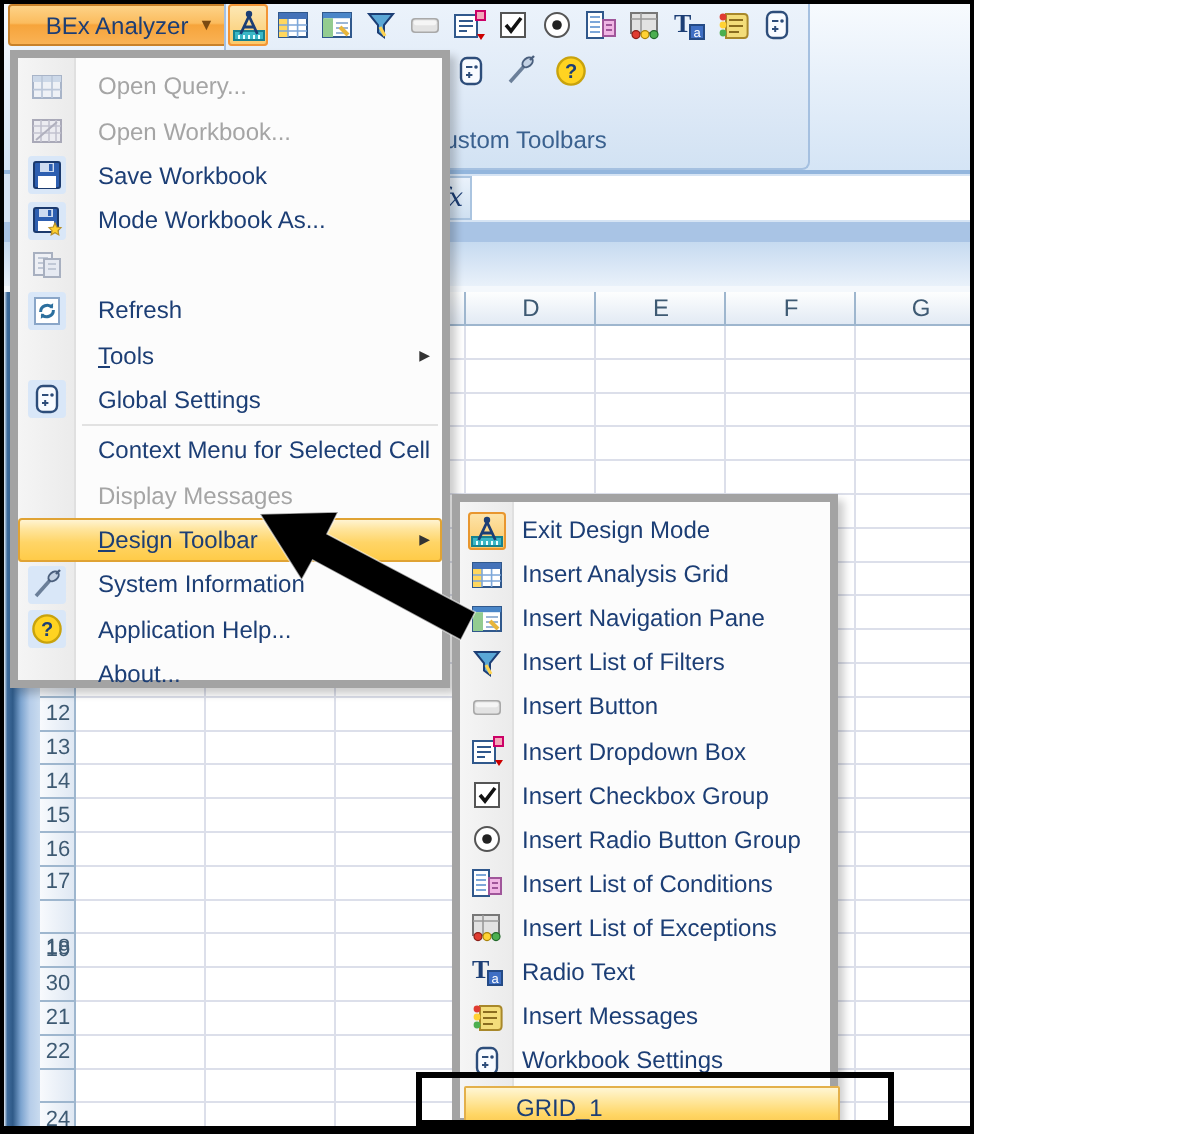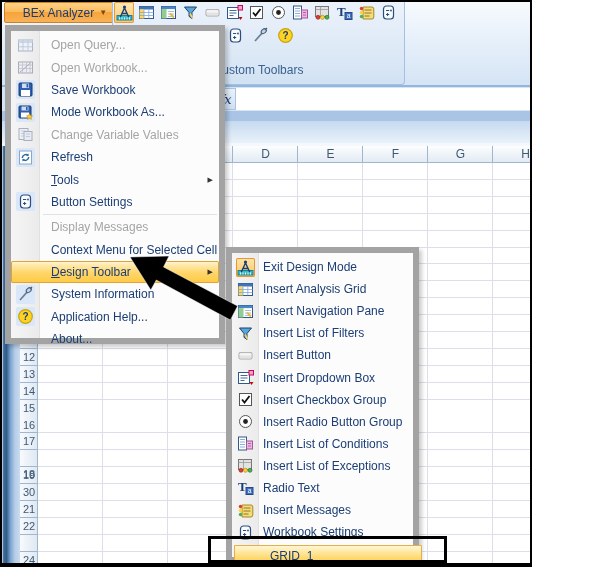--- a/index.html
+++ b/index.html
@@ -1,16 +1,16 @@
 <!DOCTYPE html>
 <html><head>
 <meta charset="utf-8">
 <style>
   html,body{margin:0;padding:0;background:#fff;font-family:"Liberation Sans",sans-serif;}
-  #screen{position:relative;width:532px;height:567px;background:#fff;overflow:hidden;}
+  #screen{position:relative;width:487px;height:567px;background:#fff;overflow:hidden;}
   #screen::before{content:'';position:absolute;inset:0;border:2px solid #000;border-bottom:4px solid #000;pointer-events:none;z-index:40;}
   .abs{position:absolute;}
 
   
   #ribbon{left:0;top:0;width:600px;height:87px;background:linear-gradient(180deg,#f8fbfe 0%,#e7f0fa 45%,#d4e4f5 100%);}
   #bex-btn{left:4px;top:2px;width:110px;height:21px;box-sizing:border-box;border:1px solid #c8812a;border-radius:2px;
     background:linear-gradient(180deg,#fdd287 0%,#fbbc5e 45%,#f6a43b 50%,#f9b255 100%);
     display:flex;align-items:center;justify-content:center;gap:5px;cursor:default;}
   #bex-btn .lbl{font-size:12px;color:#1c3e75;}
   #bex-btn .drop{font-size:8px;color:#7a4a12;}
@@ -44,21 +44,21 @@
   .colhead{position:absolute;top:0;height:17px;line-height:17px;text-align:center;font-size:12px;color:#3e5a73;width:65px;}
   #rowheads{left:20px;top:163px;width:18px;height:400px;box-sizing:border-box;border-right:1px solid #9eb6ce;
     background-color:#eef3f9;
     background-image:repeating-linear-gradient(to bottom,transparent 0 15.9px,#9eb6ce 15.9px 16.9px),linear-gradient(to right,#f8fafd,#dfe8f3);}
   .rowhead{position:absolute;left:0;width:18px;height:16.9px;line-height:16.9px;text-align:center;font-size:11px;color:#3e5a73;}
   #cells{left:38px;top:163px;width:560px;height:400px;background-color:#ffffff;
     background-image:repeating-linear-gradient(to right,transparent 0 64px,#dcdfea 64px 65px),
                      repeating-linear-gradient(to bottom,transparent 0 15.9px,#dcdfea 15.9px 16.9px);}
 
   
-  .popup{background:#fcfcfc;border:6px solid #a3a3a3;box-shadow:3px 3px 4px rgba(0,0,0,.2);box-sizing:border-box;}
+  .popup{background:#fcfcfc;border:4px solid #a3a3a3;box-shadow:3px 3px 4px rgba(0,0,0,.2);box-sizing:border-box;}
   #menu{left:5px;top:25px;width:220px;height:319px;padding-top:3px;z-index:10;}
   #menu .gutter{position:absolute;left:0;top:0;bottom:0;width:28px;background:linear-gradient(to right,#f5f5f5,#ebebeb);border-right:1px solid #e0e0e0;}
   #submenu{left:226px;top:247px;width:193px;height:316px;padding-top:3px;z-index:10;}
   #submenu .gutter{position:absolute;left:0;top:0;bottom:0;width:26px;background:linear-gradient(to right,#f5f5f5,#ebebeb);border-right:1px solid #e0e0e0;}
   .mi,.smi{position:relative;display:flex;align-items:center;cursor:default;}
   .mi{height:22.4px;}
   .smi{height:22.1px;}
   .mi .ic{width:28px;flex:none;display:flex;align-items:center;justify-content:center;}
   .smi .ic{width:26px;flex:none;display:flex;align-items:center;justify-content:center;}
   .chip{width:19px;height:19px;border-radius:2px;background:#d9e7f8;display:flex;align-items:center;justify-content:center;}
@@ -70,21 +70,21 @@
   .smi .lbl{margin-left:5px;}
   .u1::first-letter{text-decoration:underline;}
   .mi.disabled .lbl{color:#a5a5a5;}
   .arr{margin-left:auto;margin-right:6px;font-size:7px;color:#333;}
   .mi.hl{background:linear-gradient(180deg,#fff7dd 0%,#ffe59e 25%,#ffd567 55%,#ffca45 100%);
     box-shadow:inset 0 0 0 1px #e0a334;border-radius:2px;}
   .sep{height:1px;background:#e2e2e2;margin:1px 2px 1px 32px;}
   #grid1{position:absolute;left:2px;top:292px;width:188px;height:22px;display:flex;align-items:center;
     background:linear-gradient(180deg,#fff8dc 0%,#ffe9a4 30%,#ffd665 65%,#f8c244 100%);
     box-shadow:inset 0 0 0 1px #e3b04b;border-radius:1px;}
-  #grid1 .lbl{margin-left:36px;}
+  #grid1 .lbl{margin-left:26px;}
 
   
   #anno-rect{left:208px;top:536px;width:239px;height:27px;box-sizing:border-box;border:3px solid #000;z-index:25;}
   #anno-arrow{left:0;top:0;width:600px;height:567px;z-index:26;pointer-events:none;}
 </style>
 </head>
 <body>
 
 <div id="screen">
 
@@ -356,21 +356,20 @@
             <span class="icon">
               <svg viewBox="0 0 17 17">
                 <rect x="2" y="2.5" width="9" height="11" fill="#eef0f5" stroke="#a8b0c0"></rect>
                 <path d="M4 5h5M4 7.5h5M4 10h5" stroke="#c0c8d6" stroke-width="0.9"></path>
                 <rect x="7" y="5.5" width="8" height="9" fill="#e6eaf2" stroke="#a8b0c0"></rect>
                 <path d="M9 8h4M9 10.5h4" stroke="#c0c8d6" stroke-width="0.9"></path>
               </svg>
             </span>
           </span>
         </span>
-        <span class="lbl">Change Variable Values</span>
       </div>
       <div class="mi">
         <span class="ic">
           <span class="chip">
             <span class="icon">
               <svg viewBox="0 0 17 17">
                 <rect x="2.5" y="2" width="12" height="13" fill="#fff" stroke="#8aa6c8"></rect>
                 <path d="M5.3 9a3.3 3.3 0 0 1 5.8-2.2" stroke="#2c6f9e" stroke-width="1.5" fill="none"></path>
                 <path d="M11.7 8a3.3 3.3 0 0 1-5.8 2.2" stroke="#2c6f9e" stroke-width="1.5" fill="none"></path>
                 <path d="M11.6 4.6l-0.2 2.6-2.4-1z" fill="#2c6f9e"></path>
@@ -392,30 +391,30 @@
             <span class="icon">
               <svg viewBox="0 0 17 17">
                 <rect x="3.5" y="2" width="10" height="13" rx="3" fill="#f8fbff" stroke="#2d4d7a" stroke-width="1.2"></rect>
                 <path d="M6 6.5h3.2" stroke="#2d4d7a"></path>
                 <circle cx="11" cy="6.5" r="0.9" fill="#2d4d7a"></circle>
                 <path d="M6 10.5h3.2M7.6 9v3" stroke="#2d4d7a"></path>
               </svg>
             </span>
           </span>
         </span>
-        <span class="lbl">Button Settings</span>
+        <span class="lbl">Global Settings</span>
       </div>
       <div class="sep"></div>
+      <div class="mi">
+        <span class="ic"></span>
+        <span class="lbl">Context Menu for Selected Cell</span>
+      </div>
       <div class="mi disabled">
         <span class="ic"></span>
         <span class="lbl">Display Messages</span>
-      </div>
-      <div class="mi">
-        <span class="ic"></span>
-        <span class="lbl">Context Menu for Selected Cell</span>
       </div>
       <div class="mi hl">
         <span class="ic"></span>
         <span class="lbl u1">Design Toolbar</span>
         <span class="arr">▶</span>
       </div>
       <div class="mi">
         <span class="ic">
           <span class="chip">
             <span class="icon">

